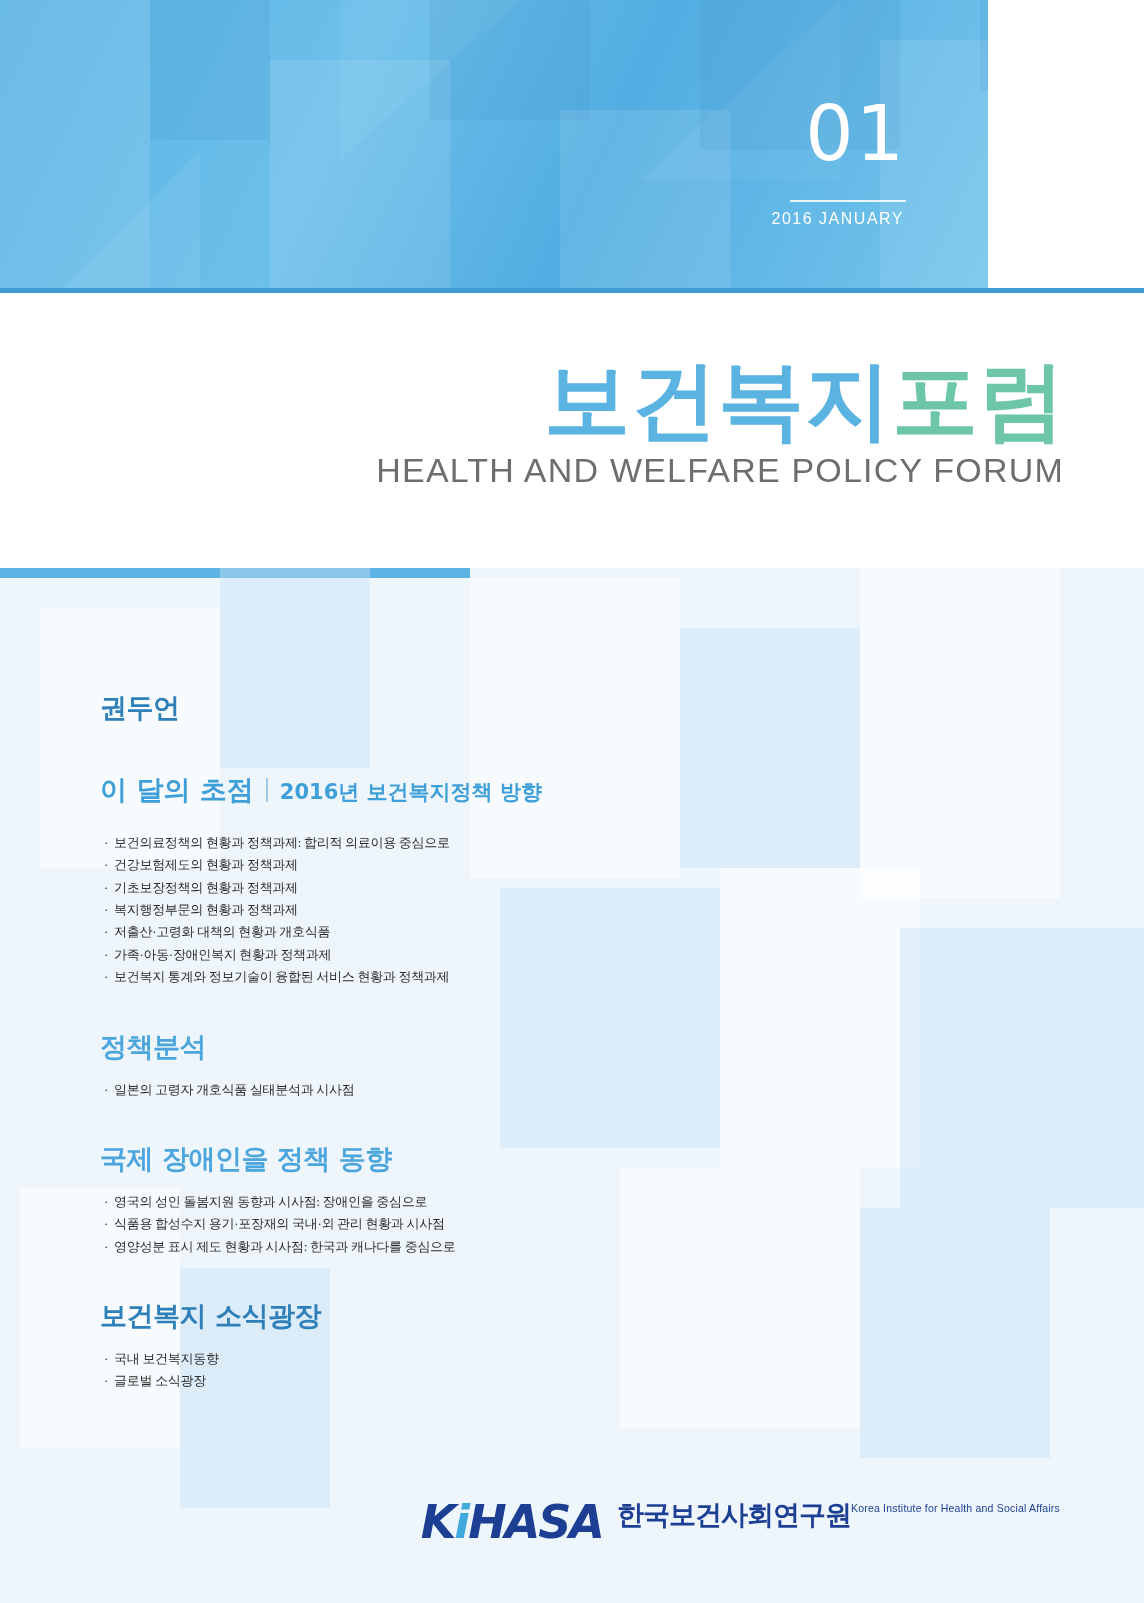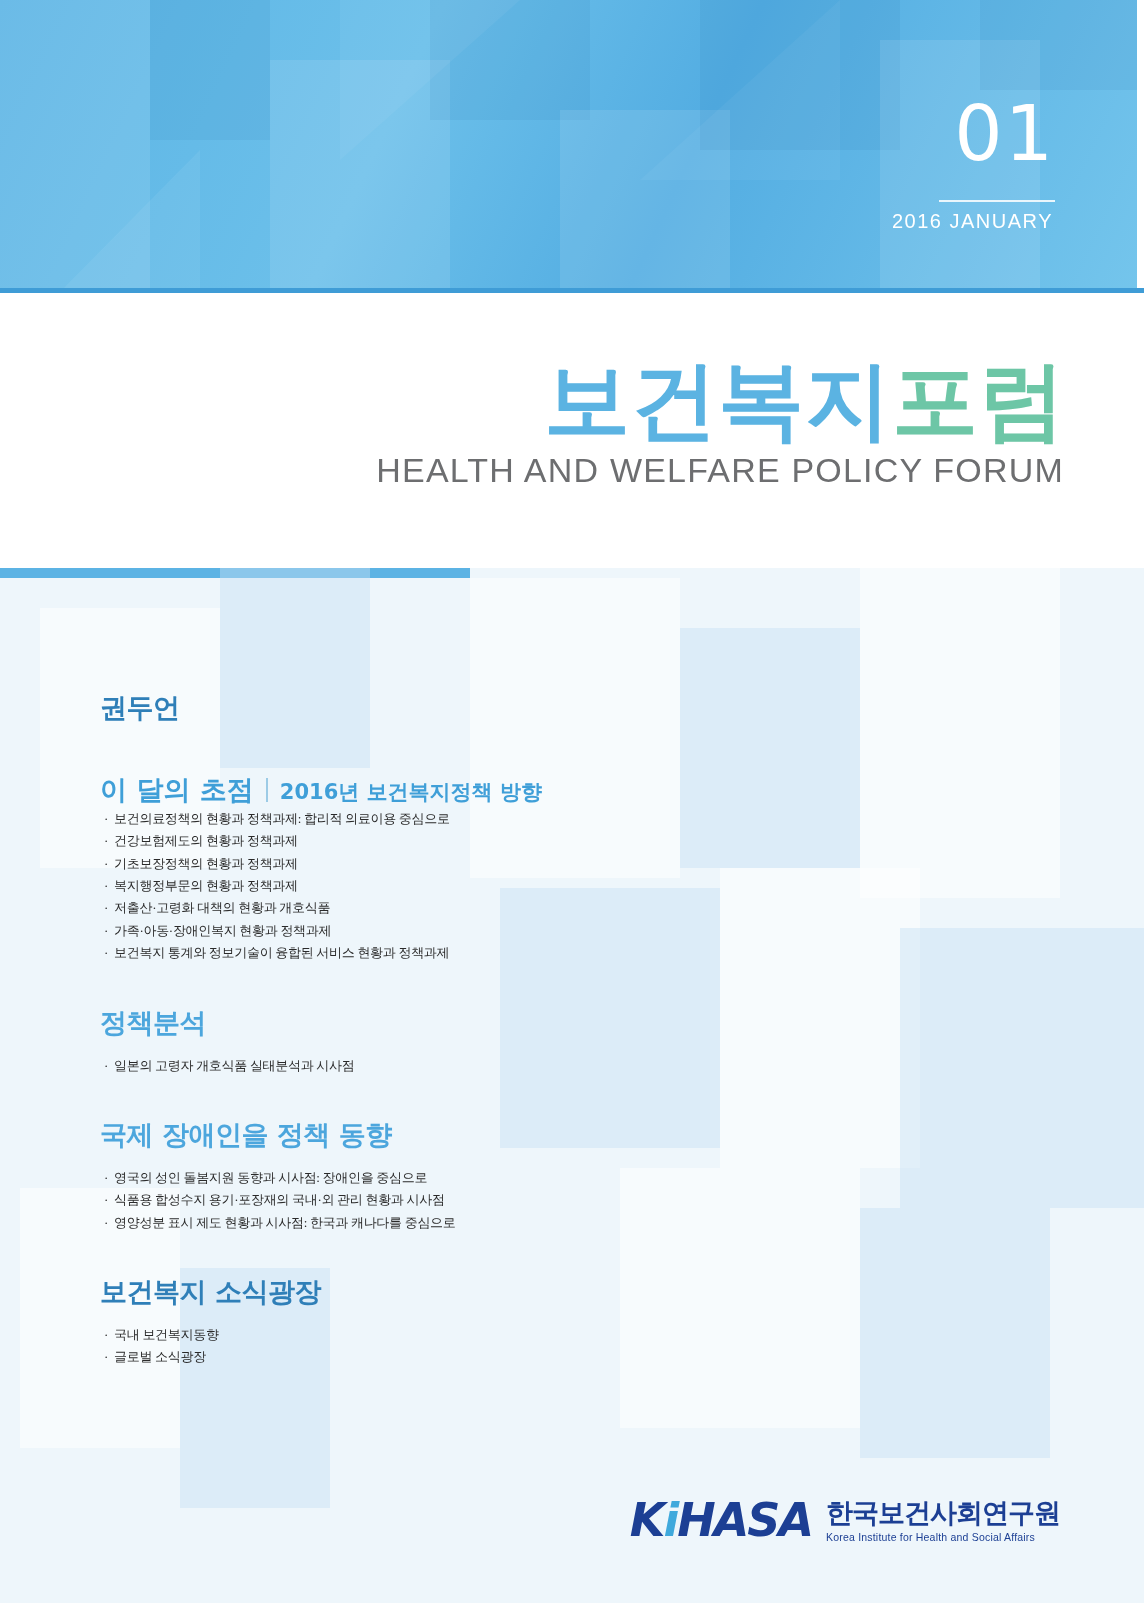--- a/index.html
+++ b/index.html
@@ -13,21 +13,21 @@
     font-family: "Liberation Sans", sans-serif;
     overflow: hidden;
     position: relative;
   }
 
   
   .banner {
     position: absolute;
     left: 0;
     top: 0;
-    width: 1137px;
+    width: 988px;
     height: 292px;
     background: linear-gradient(115deg, #5bb4e5 0%, #6cc0ea 35%, #53ade2 60%, #74c5ec 100%);
     overflow: hidden;
   }
   .banner .tri {
     position: absolute;
     width: 0;
     height: 0;
     opacity: .35;
   }
@@ -56,21 +56,21 @@
     font-weight: 400;
     letter-spacing: 2px;
     line-height: 1;
     font-family: "DejaVu Sans", sans-serif;
   }
   .issue-date {
     position: absolute;
     right: 84px;
     top: 210px;
     color: #ffffff;
-    font-size: 20px;
+    font-size: 16px;
     letter-spacing: 1.5px;
     font-family: "Liberation Sans", sans-serif;
   }
   .issue-rule {
     position: absolute;
     right: 82px;
     top: 200px;
     width: 116px;
     height: 2px;
     background: rgba(255,255,255,0.85);
@@ -147,21 +147,21 @@
     color: #4ca6dd;
     margin: 0 0 14px 0;
     font-family: "DejaVu Sans", sans-serif;
     letter-spacing: -0.5px;
   }
   .sec-head.dark { color: #2f7fb8; }
   .focus-head {
     display: flex;
     align-items: baseline;
     gap: 12px;
-    margin: 46px 0 0 0;
+    margin: 46px 0 24px 0;
   }
   .focus-head .main {
     font-size: 27px;
     font-weight: bold;
     color: #3f9fd8;
     font-family: "DejaVu Sans", sans-serif;
   }
   .focus-head .bar {
     width: 2px;
     height: 24px;
@@ -210,21 +210,20 @@
     font-size: 46px;
     font-weight: bold;
     font-style: italic;
     color: #1c3f94;
     letter-spacing: -2px;
     line-height: 1;
   }
   .kihasa .i-dot { color: #3fa9dc; }
   .org-block {
     display: flex;
-    flex-direction: column;
     line-height: 1.15;
     padding-bottom: 2px;
   }
   .org-ko {
     font-family: "DejaVu Sans", sans-serif;
     font-size: 27px;
     font-weight: bold;
     color: #1c3f94;
     letter-spacing: -1px;
   }

